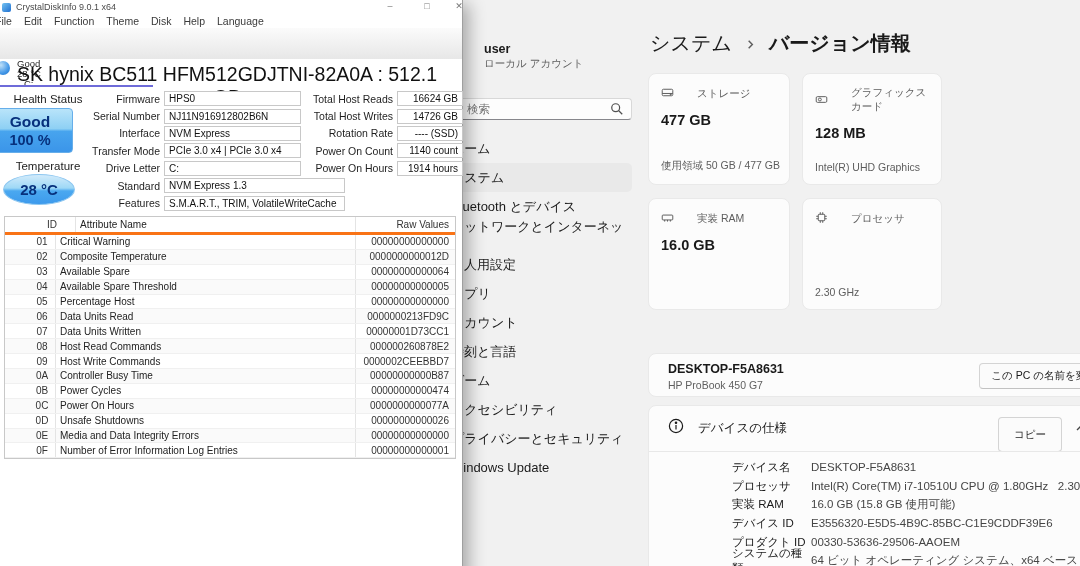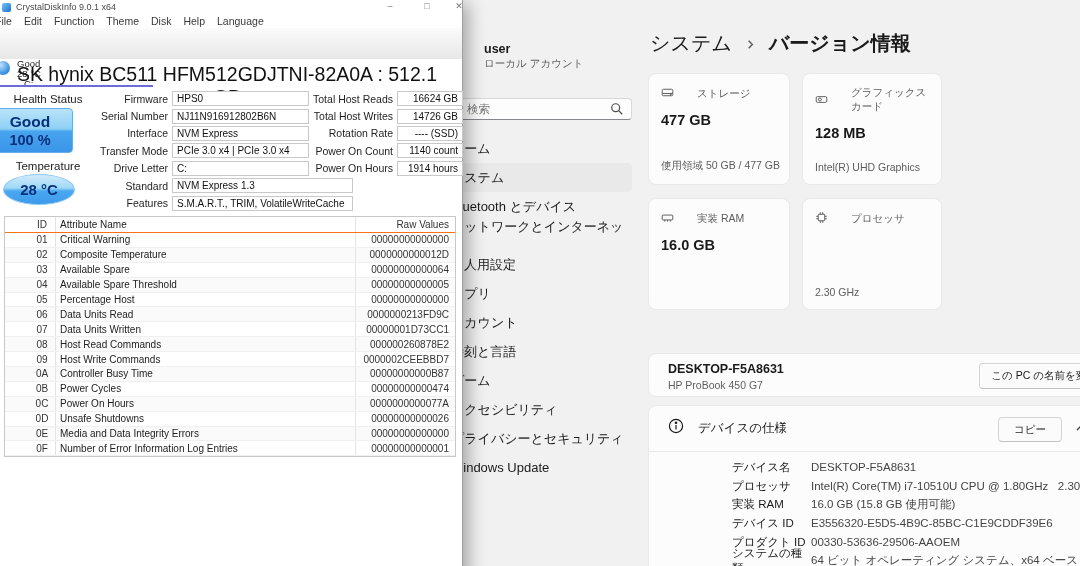--- a/index.html
+++ b/index.html
@@ -35,21 +35,21 @@
   .device-name{position:absolute;left:19px;top:8px;font-size:12.5px;font-weight:bold;color:#1a1a1a;}
   .device-model{position:absolute;left:19px;top:25px;font-size:10.5px;color:#5f5f5f;}
   .win-btn{position:absolute;background:#fbfbfb;border:1px solid #d4d4d4;border-bottom-color:#c2c2c2;
            border-radius:4px;font-size:10.5px;color:#1a1a1a;display:flex;align-items:center;justify-content:center;
            white-space:nowrap;box-sizing:border-box;cursor:default;}
   .rename-btn{left:330px;top:9px;width:130px;height:26px;}
   .specs-card{position:absolute;left:648px;top:405px;width:520px;height:220px;background:#fcfcfc;
               border:1px solid #e9e9e9;border-radius:8px;box-sizing:border-box;}
   .info-icon{position:absolute;left:19px;top:12px;width:16px;height:16px;color:#1a1a1a;}
   .specs-title{position:absolute;left:49px;top:14px;font-size:12.5px;color:#1a1a1a;}
-  .copy-btn{left:349px;top:11px;width:64px;height:25px;}
+  .copy-btn{left:349px;top:11px;width:64px;height:35px;}
   .chev-up{position:absolute;left:426px;top:16px;width:12px;height:12px;color:#454545;}
   .specs-divider{position:absolute;left:0;top:45px;width:100%;height:1px;background:#e8e8e8;}
   .spec-rows{position:absolute;left:50px;top:52px;width:460px;}
   .spec-row{height:18.7px;display:flex;align-items:center;font-size:11.5px;}
   .spec-label{width:79px;color:#1a1a1a;flex:0 0 auto;margin-left:33px;}
   .spec-value{color:#454545;white-space:pre;}
   
   .cdi{position:absolute;left:-14px;top:-1px;width:477px;height:620px;background:#ffffff;z-index:10;
        border:1px solid #9f9f9f;box-shadow:6px 5px 16px rgba(0,0,0,.30);box-sizing:border-box;}
   .cdi-titlebar{position:absolute;left:0;top:0;width:100%;height:14px;background:#ffffff;}
@@ -75,35 +75,35 @@
           border:1px solid var(--health-border,#66aeea);
           background:linear-gradient(180deg,#b9e4fa 0%,#8ed0f4 46%,#47a4ee 52%,#3b95e9 100%);
           text-align:center;color:var(--navy,#07307c);}
   .hs-status{font-size:15.5px;font-weight:bold;margin-top:4px;}
   .hs-pct{font-size:14.5px;font-weight:bold;margin-top:1px;}
   .temp-label{position:absolute;left:0;top:160px;width:122px;text-align:center;font-size:11.5px;color:#222;}
   .temp-oval{position:absolute;left:16px;top:174px;width:70px;height:29px;border-radius:50%;
              border:1px solid #8cc6f0;background:linear-gradient(180deg,#d2ebfb 0%,#9ed8f6 45%,#4aa8f0 55%,#3d9aec 100%);
              display:flex;align-items:center;justify-content:center;font-size:15px;font-weight:bold;
              color:var(--navy,#07307c);}
-  .fields-left{position:absolute;left:55px;top:90px;width:314px;}
+  .fields-left{position:absolute;left:47px;top:90px;width:314px;}
   .fields-right{position:absolute;left:314px;top:90px;width:162px;}
   .frow{height:17.4px;display:flex;align-items:center;}
   .flabel{width:126px;text-align:right;padding-right:4px;font-size:10.5px;color:#1f1f1f;flex:0 0 auto;}
   .fbox{width:137px;height:15px;line-height:14px;border:1px solid #c8c8c8;background:#fff;
         font-size:10px;color:#111;padding:0 4px;white-space:nowrap;overflow:hidden;box-sizing:border-box;}
   .frow.wide .fbox{width:181px;}
   .fields-right .flabel{width:92px;}
   .fields-right .fbox{width:66px;text-align:right;}
   .smart{position:absolute;left:17px;top:216px;width:452px;border:1px solid #c8c8c8;background:#fff;box-sizing:border-box;}
   .srow{display:grid;grid-template-columns:24px 26px 1fr 100px;height:13.9px;align-items:center;
         border-bottom:1px solid #f0f0f0;font-size:10px;}
   .srow:nth-child(even){background:#fafafa;}
   .shead{display:grid;grid-template-columns:24px 26px 1fr 100px;height:15px;align-items:center;
-         border-bottom:1px solid #f97316;font-size:10px;color:#444;background:#fff;}
+         border-bottom:3px solid #f97316;font-size:10px;color:#444;background:#fff;gap:10px;}
   .col-id{text-align:center;color:#333;}
   .col-name{padding-left:4px;color:#222;border-left:1px solid #e4e4e4;height:100%;display:flex;align-items:center;}
   .col-raw{text-align:right;padding-right:6px;color:#333;border-left:1px solid #e4e4e4;height:100%;
            display:flex;align-items:center;justify-content:flex-end;}
   .sdot{width:9px;height:9px;border-radius:50%;margin:0 auto;
         background:radial-gradient(circle at 35% 30%,#bfe0f8,#4498e8 60%,#1b6fc4);}
 </style>
 </head>
 <body>
 

